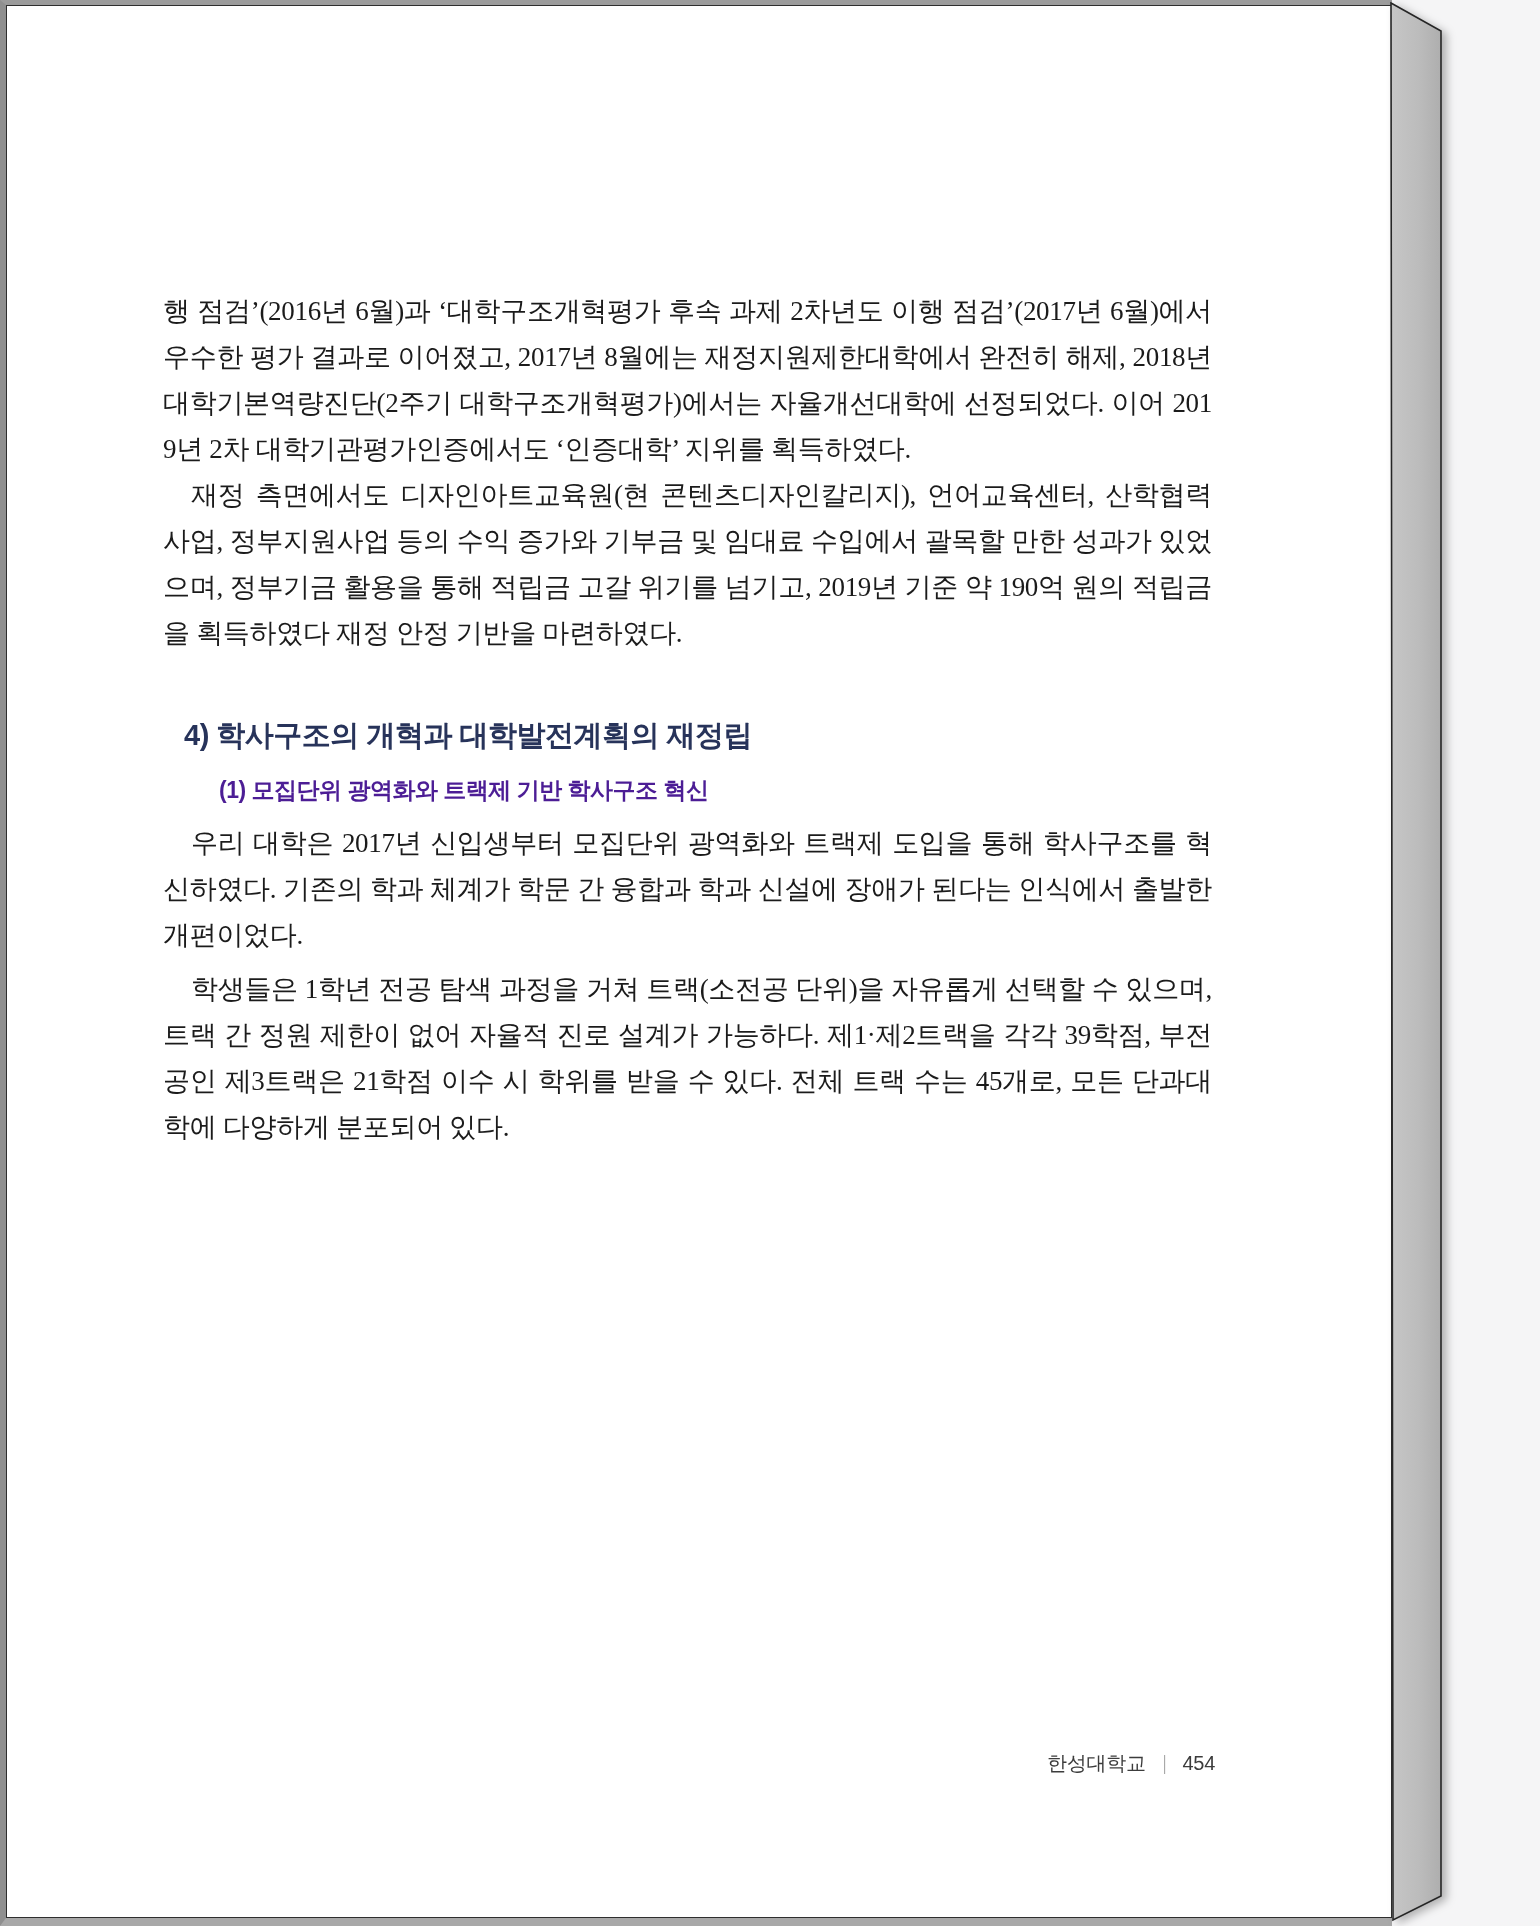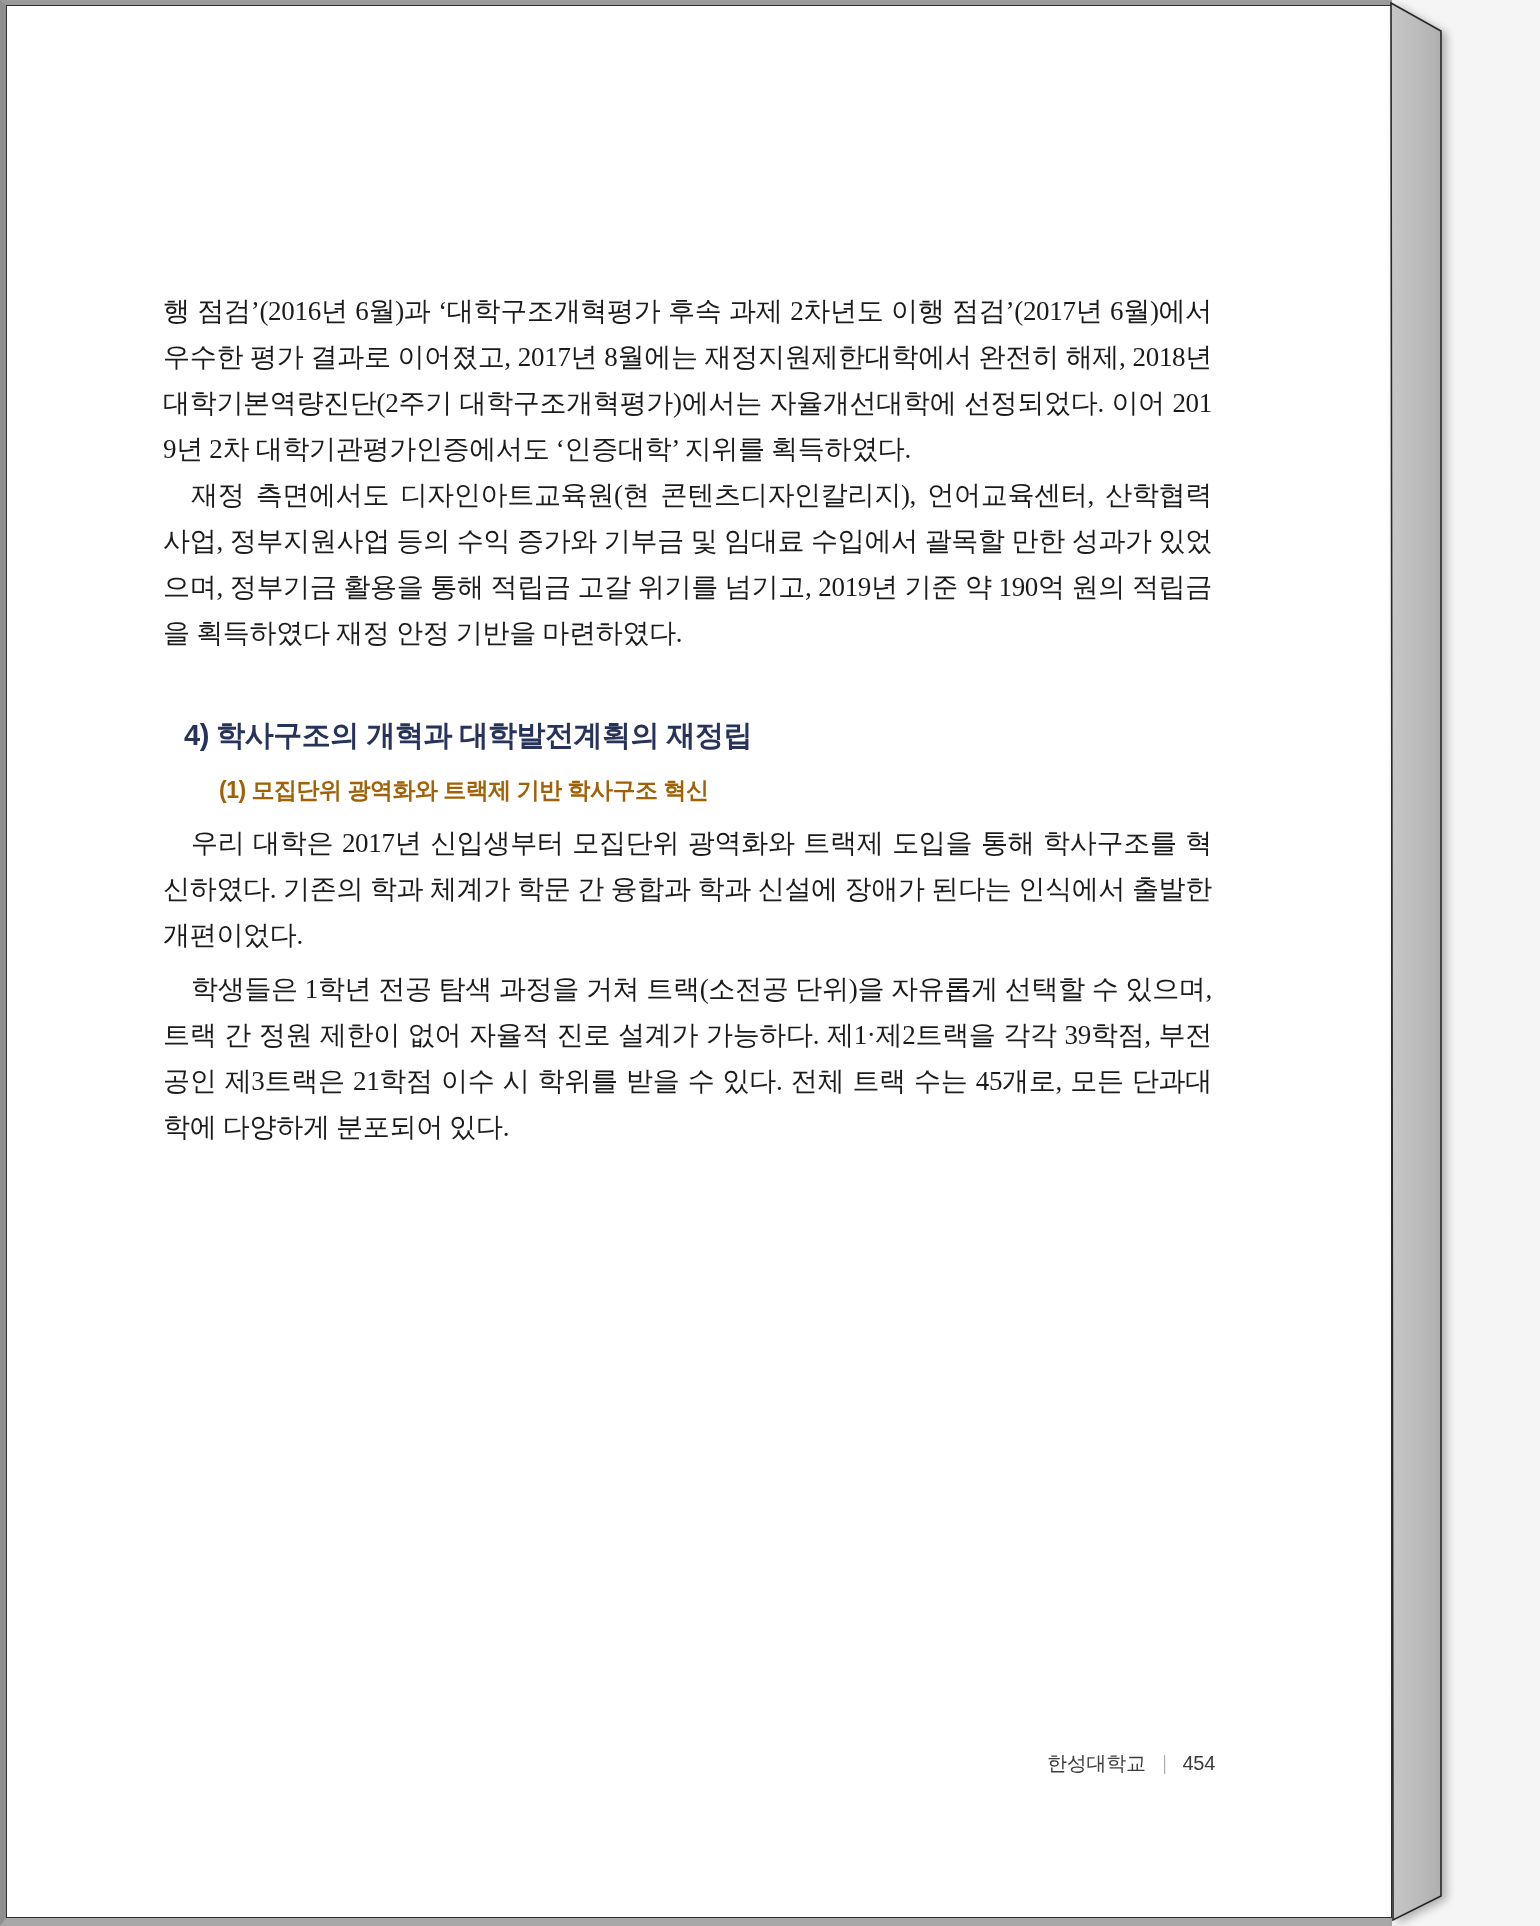--- a/index.html
+++ b/index.html
@@ -66,21 +66,21 @@
     text-indent: 0;
   }
   .subsection-heading {
     margin-top: 20px;
     padding-left: 56px;
     font-family: "Liberation Sans", "DejaVu Sans", sans-serif;
     font-size: 23px;
     font-weight: bold;
     line-height: 32px;
     letter-spacing: -0.5px;
-    color: #a16207;
+    color: #4c1d95;
     text-align: left;
     text-indent: 0;
   }
   .para.after-sub { margin-top: 14px; }
   .para.gap-sm { margin-top: 8px; }
   .page-footer {
     position: absolute;
     left: 166px; top: 1750px;
     width: 1049px;
     z-index: 3;

